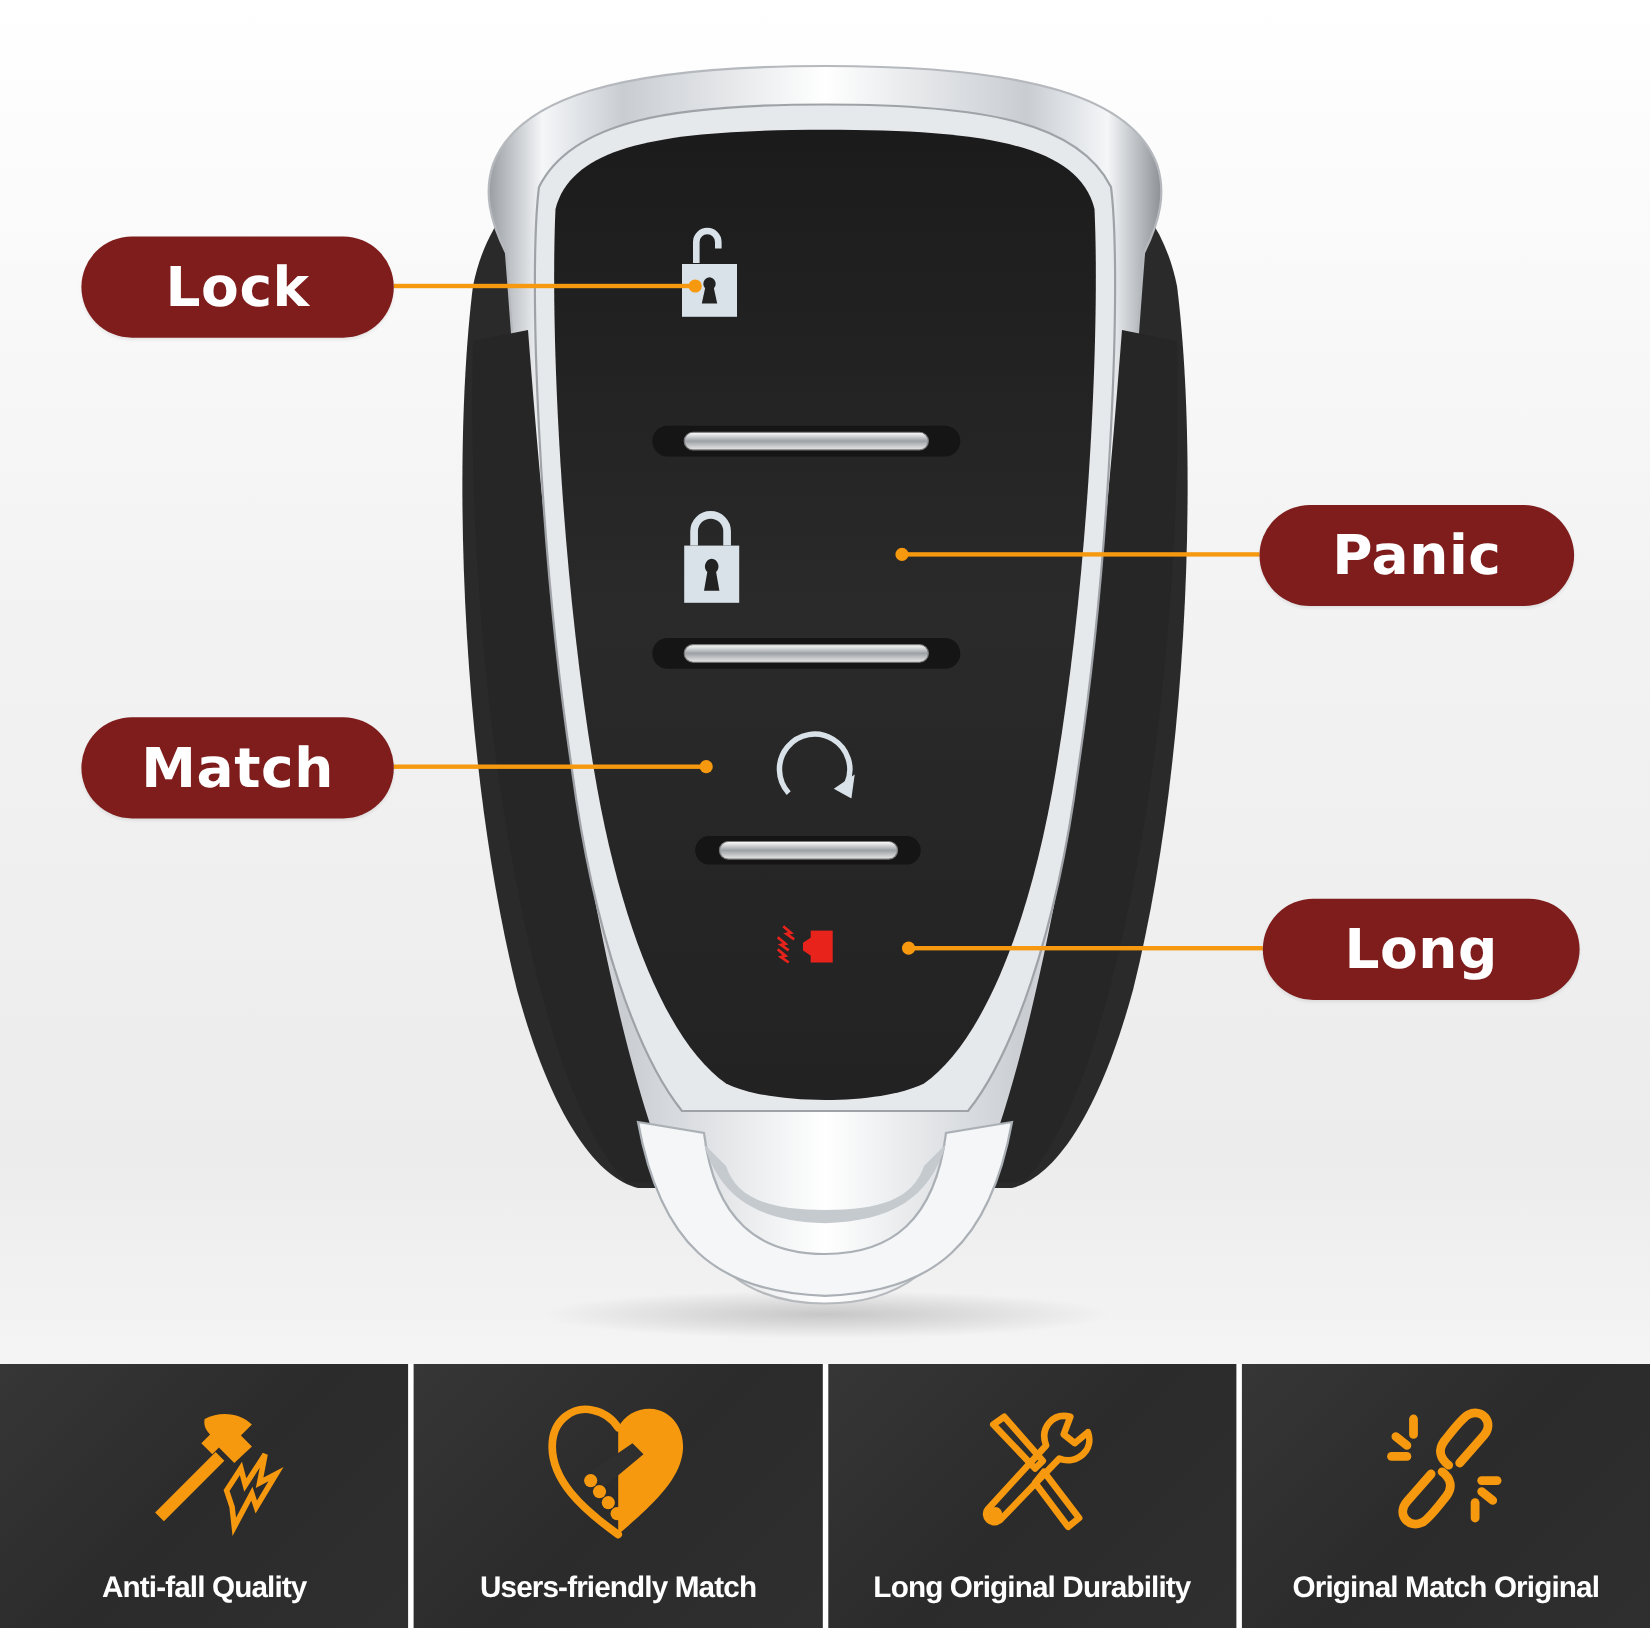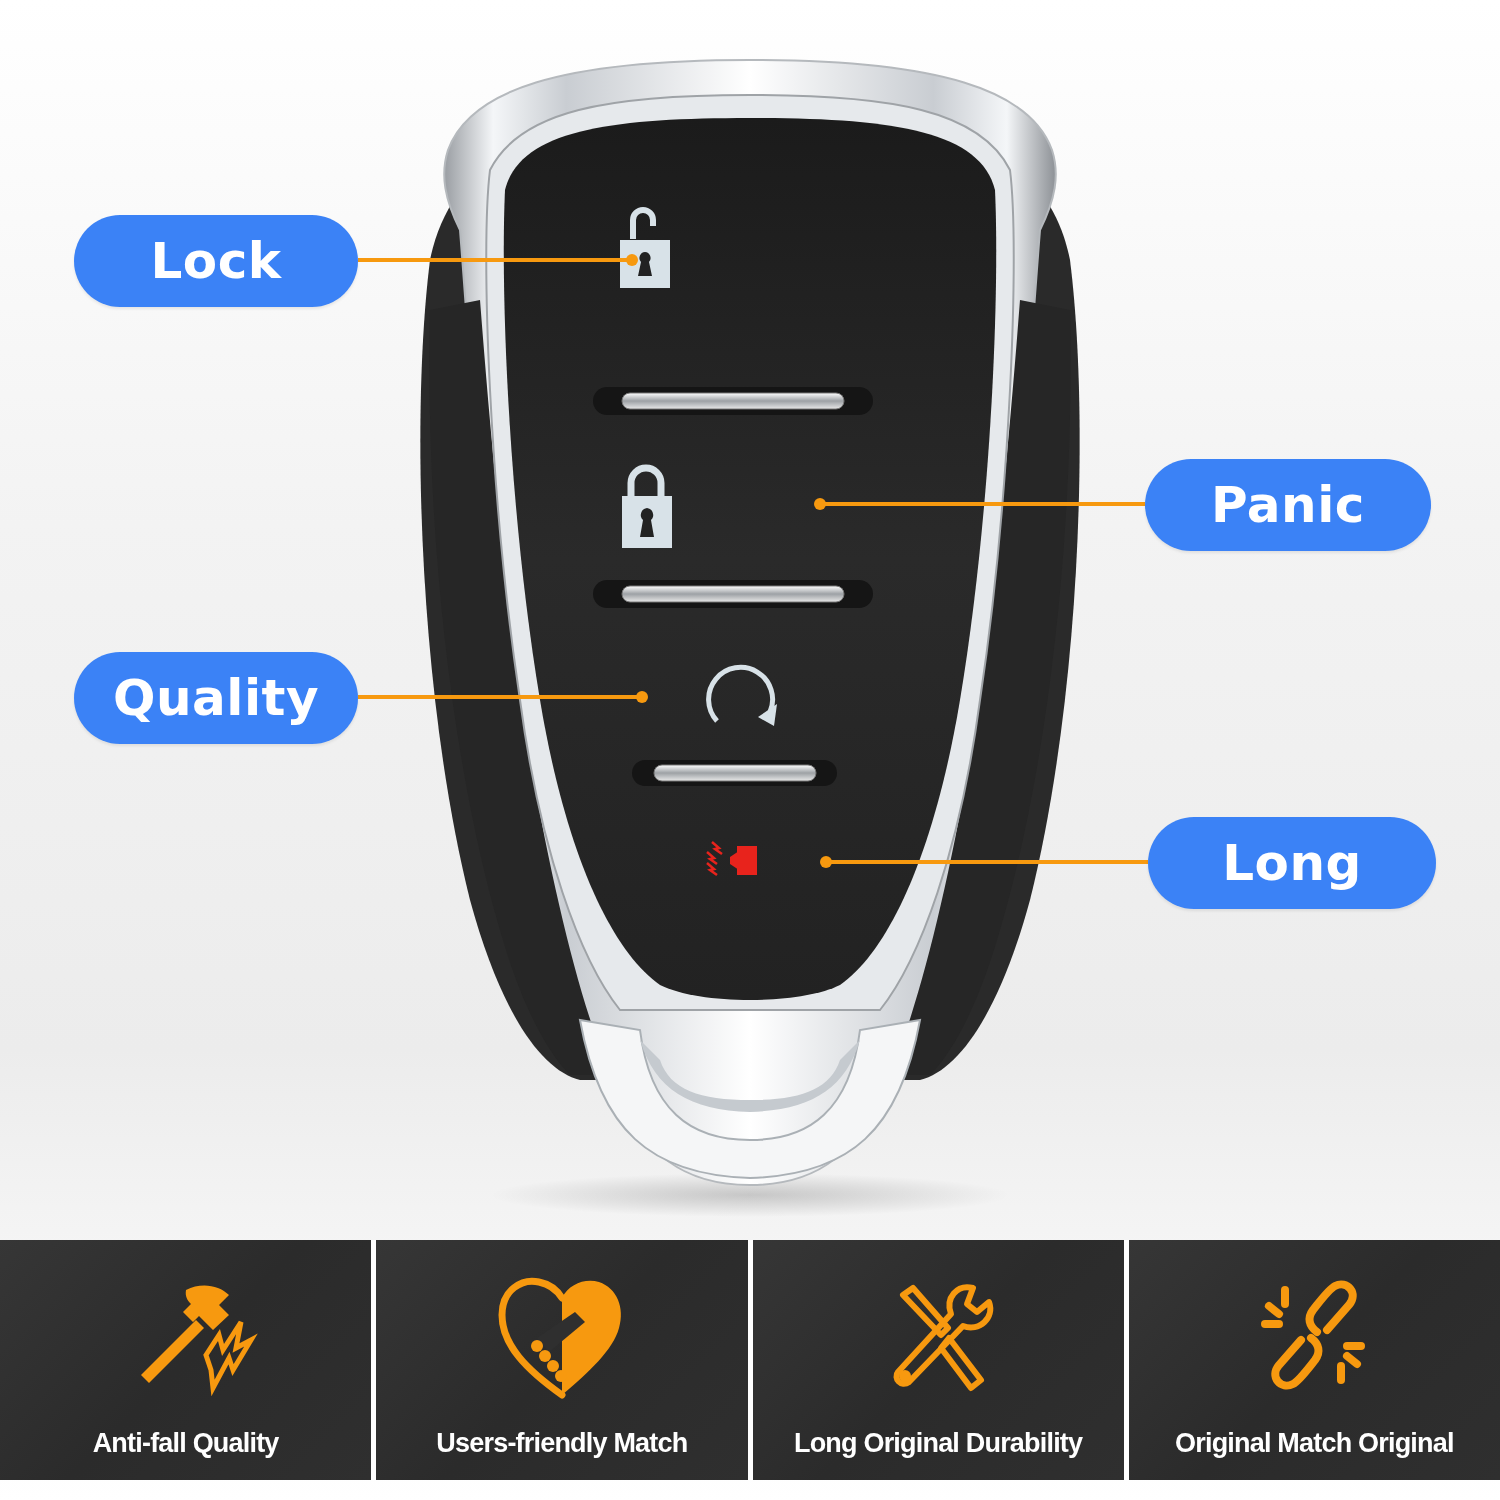--- a/index.html
+++ b/index.html
@@ -6,21 +6,21 @@
   body {
     width: 1500px; height: 1500px; overflow: hidden; position: relative;
     background: linear-gradient(180deg, #ffffff 0%, #f3f3f3 35%, #ececec 70%, #f4f4f4 82%, #ffffff 100%);
     font-family: "DejaVu Sans", "Liberation Sans", sans-serif;
   }
   .stage { position: absolute; left: 0; top: 0; width: 1500px; height: 1230px; }
   .fob-svg { position: absolute; left: 0; top: 0; width: 1500px; height: 1230px; }
 
   .callout {
     position: absolute; height: 92px; border-radius: 46px;
-    background: #3b82f6; color: #fff; font-weight: bold;
+    background: #7f1d1d; color: #fff; font-weight: bold;
     font-size: 50px; display: flex; align-items: center; justify-content: center;
     letter-spacing: 0.5px; box-shadow: 0 2px 3px rgba(0,0,0,0.08);
     cursor: pointer;
   }
   .callout-lock { left: 74px; top: 215px; width: 284px; }
   .callout-remote { left: 74px; top: 652px; width: 284px; }
   .callout-unlock { left: 1145px; top: 459px; width: 286px; }
   .callout-panic { left: 1148px; top: 817px; width: 288px; }
 
   .leader { position: absolute; height: 4px; background: #f7990f; }
@@ -140,21 +140,21 @@
       <span class="dot" style="left:-6px;"></span>
     </div>
 
   <div class="callout callout-lock">
     <span>Lock</span>
   </div>
   <div class="callout callout-unlock">
     <span>Panic</span>
   </div>
   <div class="callout callout-remote">
-    <span>Quality</span>
+    <span>Match</span>
   </div>
   <div class="callout callout-panic">
     <span>Long</span>
   </div>
 </div>
 
 <div class="features">
   <div class="feature">
     <svg class="icon" viewBox="0 0 170 150">
       <g fill="#f7990f">

